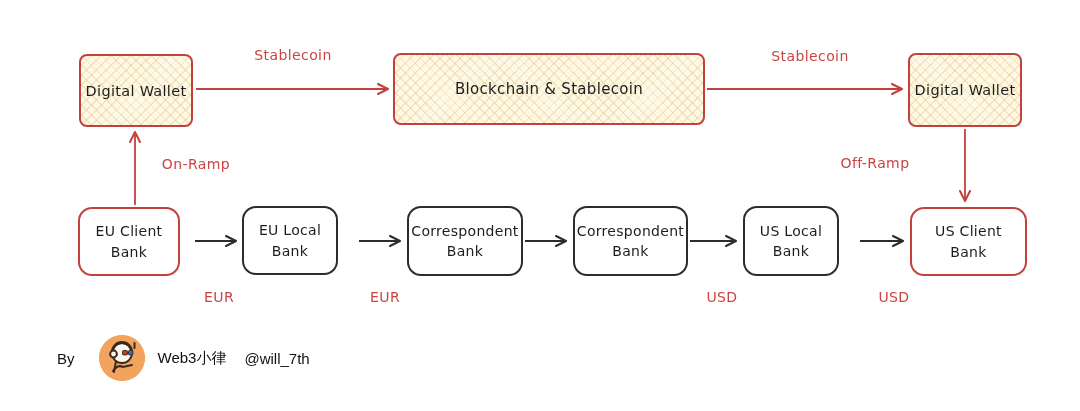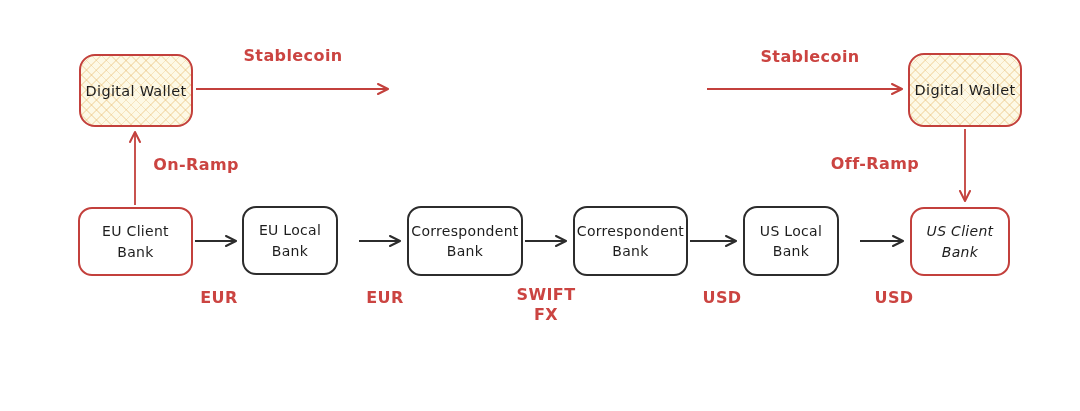--- a/index.html
+++ b/index.html
@@ -17,21 +17,21 @@
     overflow:hidden;
     font-family:"DejaVu Sans", sans-serif;
   }
   .arrows{position:absolute;left:0;top:0;width:1080px;height:411px;pointer-events:none;}
 
   
   .node{
     position:absolute;
     box-sizing:border-box;
     border:2px solid var(--accent-red);
-    border-radius:16px;
+    border-radius:8px;
     background-color:var(--node-fill);
     background-image:
       repeating-linear-gradient(45deg, rgba(228,178,96,0.30) 0 1.2px, transparent 1.2px 7px),
       repeating-linear-gradient(-45deg, rgba(228,178,96,0.30) 0 1.2px, transparent 1.2px 7px);
     display:flex;align-items:center;justify-content:center;
     font-size:14.5px;color:#1d1d1d;letter-spacing:.3px;
     text-align:left;
   }
   
   .bank{
@@ -44,22 +44,22 @@
     font-size:14px;color:#1d1d1d;letter-spacing:.3px;
     text-align:center;white-space:pre-line;line-height:1.45;
   }
   .bank.accent{border-color:var(--accent-red);}
 
   
   .elabel{
     position:absolute;
     transform:translate(-50%,-50%);
     color:var(--label-red);
-    font-size:16px;font-weight:bold;letter-spacing:.4px;
-    white-space:pre-line;text-align:center;line-height:1.25;
+    font-size:14px;font-weight:normal;letter-spacing:.4px;
+    white-space:pre-line;text-align:right;line-height:1.25;
   }
 
   
   .footer{
     position:absolute;left:57px;top:334px;height:48px;
     display:flex;align-items:center;
     font-family:"Liberation Sans", sans-serif;
     font-size:15px;color:#111111;
   }
   .footer .by{margin-right:24px;}
@@ -94,41 +94,63 @@
 
     <line x1="195" y1="241" x2="236" y2="241" stroke="#2c2c2c" stroke-width="1.8" marker-end="url(#headB)"></line>
     <line x1="359" y1="241" x2="400" y2="241" stroke="#2c2c2c" stroke-width="1.8" marker-end="url(#headB)"></line>
     <line x1="525" y1="241" x2="566" y2="241" stroke="#2c2c2c" stroke-width="1.8" marker-end="url(#headB)"></line>
     <line x1="690" y1="241" x2="736" y2="241" stroke="#2c2c2c" stroke-width="1.8" marker-end="url(#headB)"></line>
     <line x1="860" y1="241" x2="903" y2="241" stroke="#2c2c2c" stroke-width="1.8" marker-end="url(#headB)"></line>
   </svg>
 
   <div class="node" style="left:79px;top:54px;width:114px;height:73px;">Digital Wallet</div>
 
+  <div class="node" style="left:393px;top:53px;width:312px;height:72px;font-size:15px;">Blockchain &amp; Stablecoin</div>
 
   <div class="node" style="left:908px;top:53px;width:114px;height:74px;">Digital Wallet</div>
 
-  <div class="bank accent" style="left:78px;top:207px;width:115px;height:69px;">EU Client
+  <div class="bank accent" style="left:78px;top:207px;width:102px;height:69px;">EU Client
 Bank</div>
   <div class="bank" style="left:242px;top:206px;width:96px;height:69px;">EU Local
 Bank</div>
   <div class="bank" style="left:407px;top:206px;width:116px;height:70px;">Correspondent
 Bank</div>
   <div class="bank" style="left:573px;top:206px;width:115px;height:70px;">Correspondent
 Bank</div>
   <div class="bank" style="left:743px;top:206px;width:96px;height:70px;">US Local
 Bank</div>
-  <div class="bank accent" style="left:910px;top:207px;width:100px;height:69px;font-style:italic;">US Client
+  <div class="bank accent" style="left:910px;top:207px;width:117px;height:69px;">US Client
 Bank</div>
 
   <div class="elabel" style="left:293px;top:56px;">Stablecoin</div>
   <div class="elabel" style="left:810px;top:57px;">Stablecoin</div>
   <div class="elabel" style="left:196px;top:165px;">On-Ramp</div>
   <div class="elabel" style="left:875px;top:164px;">Off-Ramp</div>
   <div class="elabel" style="left:219px;top:298px;">EUR</div>
   <div class="elabel" style="left:385px;top:298px;">EUR</div>
-  <div class="elabel" style="left:546px;top:305px;">SWIFT
-FX</div>
   <div class="elabel" style="left:722px;top:298px;">USD</div>
   <div class="elabel" style="left:894px;top:298px;">USD</div>
 
+  <div class="footer">
+    <span class="by">By</span>
+    <span class="avatar">
+      <svg width="46" height="46" viewBox="0 0 46 46" xmlns="http://www.w3.org/2000/svg">
+        <circle cx="23" cy="23" r="23" fill="#f2a35e"></circle>
+
+        <path d="M14,36 Q19,29 24,32 L33,30" fill="none" stroke="#3a2a20" stroke-width="2" stroke-linecap="round"></path>
+        <path d="M17,26 L15,37" fill="none" stroke="#3a2a20" stroke-width="2" stroke-linecap="round"></path>
+
+        <circle cx="23" cy="18" r="10" fill="#fcf6ee" stroke="#3a2a20" stroke-width="1.8"></circle>
+
+        <path d="M13.5,17 A9.5,9.5 0 0 1 32.5,17" fill="none" stroke="#3a2a20" stroke-width="3" stroke-linecap="round"></path>
+        <circle cx="14.5" cy="19" r="3.4" fill="#fcf6ee" stroke="#3a2a20" stroke-width="2"></circle>
+
+        <rect x="23.5" y="15.5" width="5" height="4.4" rx="1" fill="#cf3a34" stroke="#3a2a20" stroke-width="1"></rect>
+        <rect x="29.5" y="15.5" width="4.4" height="4.4" rx="1" fill="#2e6fd8" stroke="#3a2a20" stroke-width="1"></rect>
+
+        <line x1="35.5" y1="8" x2="35.5" y2="13" stroke="#3a2a20" stroke-width="2" stroke-linecap="round"></line>
+      </svg>
+    </span>
+    <span class="author">Web3小律</span>
+    <span class="handle">@will_7th</span>
+  </div>
 
 </div>
 
 </body></html>

